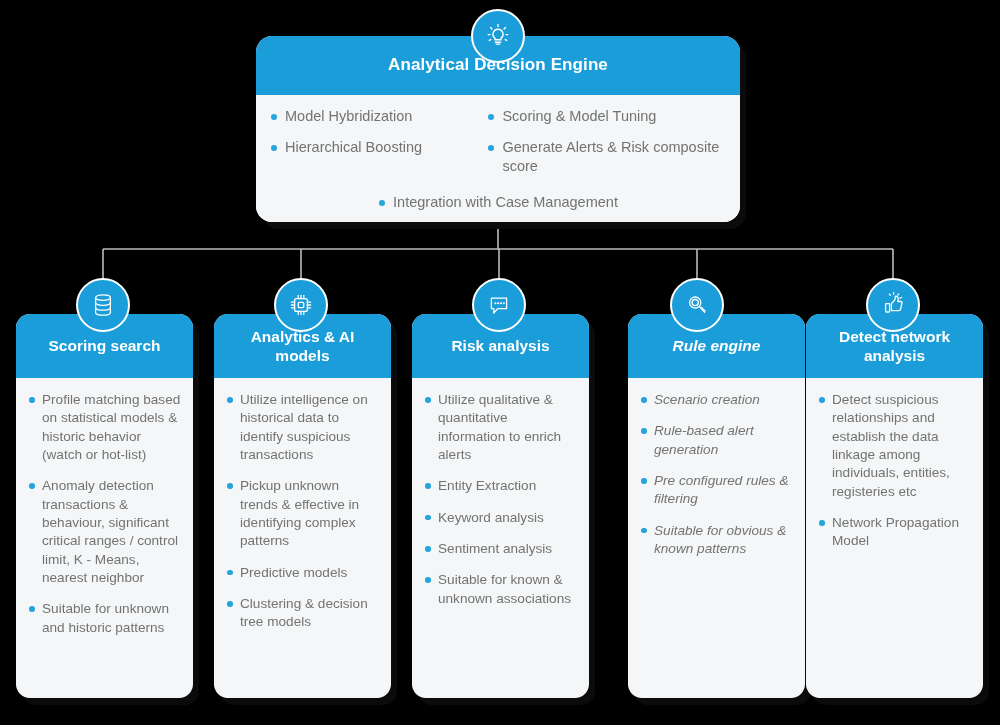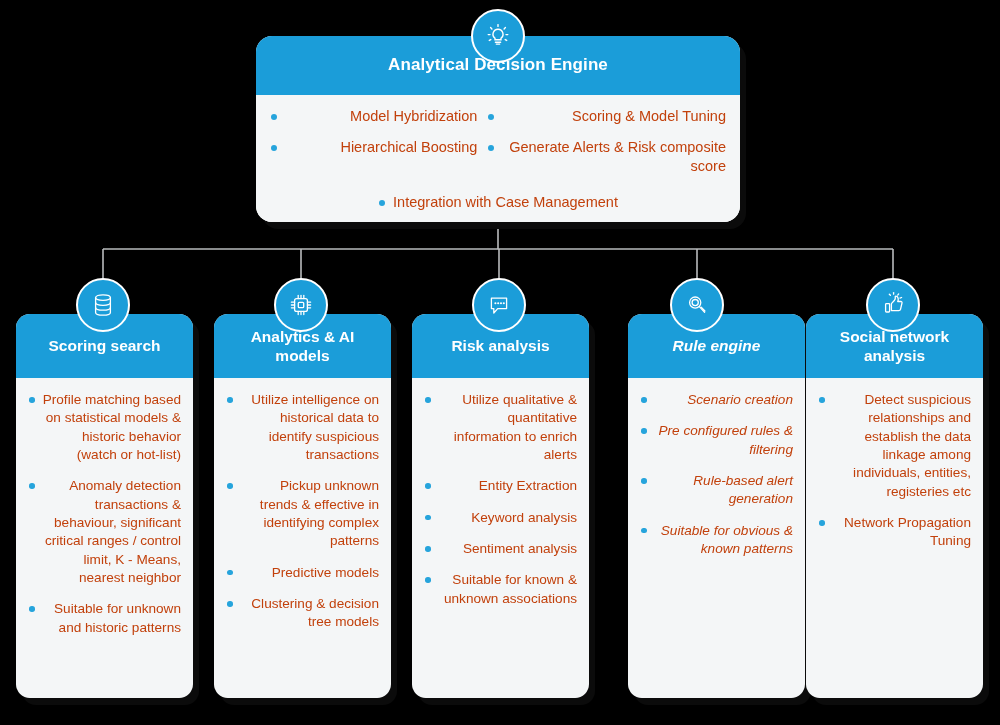--- a/index.html
+++ b/index.html
@@ -81,25 +81,24 @@
   .top-center {
     display: flex;
     justify-content: center;
     margin-top: 6px;
   }
 
   
   .bullet {
     position: relative;
     padding-left: 15px;
-    color: #c2410c;
+    color: #737373;
     font-size: 14.5px;
     line-height: 1.33;
     margin-bottom: 9px;
-    text-align: right;
   }
   .bullet::before {
     content: "";
     position: absolute;
     left: 1px;
     top: 7px;
     width: 6px;
     height: 6px;
     border-radius: 50%;
     background: #26A4DC;
@@ -270,39 +269,39 @@
       <circle cx="13.2" cy="12.2" r="1.05" fill="#ffffff" stroke="none"></circle>
       <circle cx="16" cy="12.2" r="1.05" fill="#ffffff" stroke="none"></circle>
       <circle cx="18.8" cy="12.2" r="1.05" fill="#ffffff" stroke="none"></circle>
     </svg>
   </div>
 
   <div class="card col-card" id="col-3">
     <div class="card-head">Rule engine</div>
     <div class="card-body">
       <div class="bullet">Scenario creation</div>
+      <div class="bullet">Rule-based alert generation</div>
       <div class="bullet">Pre configured rules &amp; filtering</div>
-      <div class="bullet">Rule-based alert generation</div>
       <div class="bullet">Suitable for obvious &amp; known patterns</div>
     </div>
   </div>
   <div class="icon-circle col-icon" id="icon-3">
     <svg width="28" height="28" viewBox="0 0 28 28" fill="none" stroke="#ffffff" stroke-width="1.3" stroke-linecap="round">
       <circle cx="12.2" cy="11.6" r="5.6"></circle>
       <circle cx="12.2" cy="11.6" r="3.1"></circle>
       <line x1="16.4" y1="15.6" x2="21.6" y2="21.2"></line>
       <line x1="18.2" y1="16.1" x2="21.9" y2="20.0"></line>
     </svg>
   </div>
 
   <div class="card col-card" id="col-4">
-    <div class="card-head two-line">Social network analysis</div>
+    <div class="card-head two-line">Detect network analysis</div>
     <div class="card-body">
       <div class="bullet">Detect suspicious relationships and establish the data linkage among individuals, entities, registeries etc</div>
-      <div class="bullet">Network Propagation Tuning</div>
+      <div class="bullet">Network Propagation Model</div>
     </div>
   </div>
   <div class="icon-circle col-icon" id="icon-4">
     <svg width="28" height="28" viewBox="0 0 28 28" fill="none" stroke="#ffffff" stroke-width="1.3" stroke-linecap="round" stroke-linejoin="round">
       <path d="M12.4 12.6l3.1-3.4c.6-.7.9-1.5.8-2.5l-.1-.8c0-.5.4-.9.9-.8.9.1 1.7.8 1.9 1.8l.2 1c.2 1-.1 1.9-.5 2.6h3.1c.8 0 1.4.7 1.2 1.5l-1.5 6.3c-.2.8-.9 1.3-1.7 1.3h-7.4z"></path>
       <rect x="6.6" y="12.6" width="4" height="8.4" rx="0.8"></rect>
       <line x1="14.6" y1="3.2" x2="14.6" y2="1.6"></line>
       <line x1="18.7" y1="4.1" x2="19.7" y2="2.9"></line>
       <line x1="21" y1="7.1" x2="22.6" y2="6.5"></line>
       <line x1="11.4" y1="4.3" x2="10.3" y2="3.2"></line>

